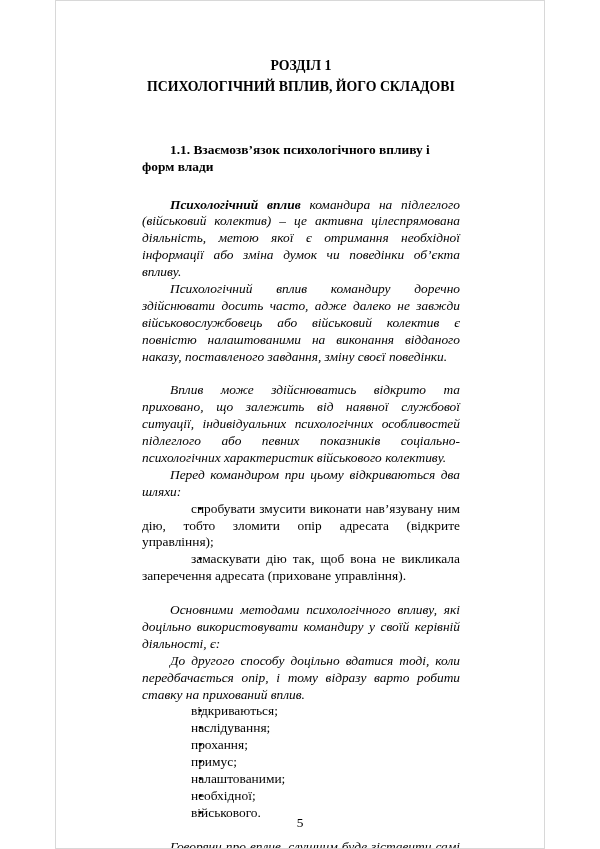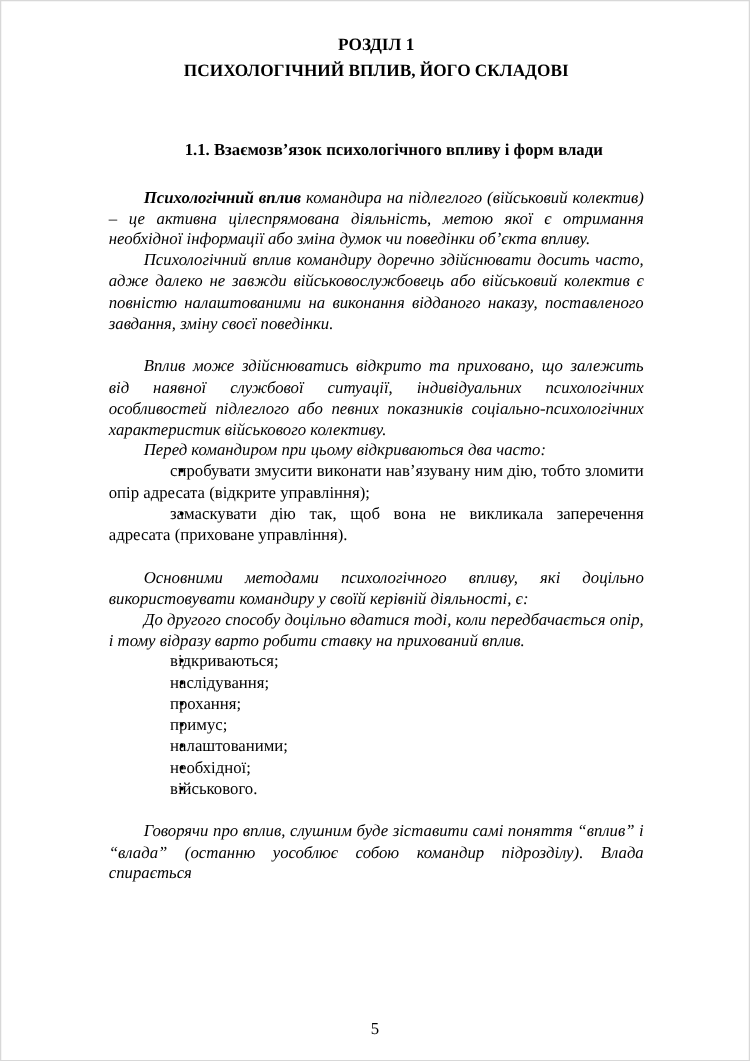--- a/index.html
+++ b/index.html
@@ -1,45 +1,45 @@
 <!DOCTYPE html>
 <html lang="uk"><head>
 <meta charset="utf-8">
 <style>
   html, body {
     margin: 0;
     padding: 0;
     background: #ffffff;
   }
   .page {
-    width: 600px;
+    width: 490px;
     height: 849px;
     box-sizing: border-box;
     margin: 0 auto;
-    padding: 24px 84px 34px 86px;
+    padding: 54px 84px 34px 86px;
     position: relative;
     background: #ffffff;
     border: 1px solid #d8d8d8;
     font-family: "Liberation Serif", "DejaVu Serif", serif;
     font-size: 13.4px;
     line-height: 1.26;
     color: #000000;
     overflow: hidden;
   }
   .chapter-heading {
     text-align: center;
     font-weight: bold;
     font-size: 13.8px;
     line-height: 1.55;
     margin: 0 0 0 0;
   }
   .section-heading {
     font-weight: bold;
     text-indent: 28px;
-    text-align: center;
+    text-align: left;
     margin: 44px 0 21px 0;
   }
   .para {
     margin: 0;
     text-align: justify;
     text-indent: 28px;
     font-style: italic;
   }
   .para.bold-lead .lead {
     font-weight: bold;
@@ -76,21 +76,21 @@
 
   <p class="section-heading">1.1. Взаємозв’язок психологічного впливу і форм влади</p>
 
   <p class="para bold-lead"><span class="lead">Психологічний вплив</span><span> командира на підлеглого (військовий колектив) – це активна цілеспрямована діяльність, метою якої є отримання необхідної інформації або зміна думок чи поведінки об’єкта впливу.</span></p>
 
 
   <p class="para">Психологічний вплив командиру доречно здійснювати досить часто, адже далеко не завжди військовослужбовець або військовий колектив є повністю налаштованими на виконання відданого наказу, поставленого завдання, зміну своєї поведінки.</p>
 
   <p class="para gap-before">Вплив може здійснюватись відкрито та приховано, що залежить від наявної службової ситуації, індивідуальних психологічних особливостей підлеглого або певних показників соціально-психологічних характеристик військового колективу.</p>
 
-  <p class="para">Перед командиром при цьому відкриваються два часто:</p>
+  <p class="para">Перед командиром при цьому відкриваються два шляхи:</p>
 
   <div>
     <p class="bullet-item"><span class="bullet-glyph">•</span><span>спробувати змусити виконати нав’язувану ним дію, тобто зломити опір адресата (відкрите управління);</span></p>
     <p class="bullet-item"><span class="bullet-glyph">•</span><span>замаскувати дію так, щоб вона не викликала заперечення адресата (приховане управління).</span></p>
   </div>
 
   <p class="para gap-before">Основними методами психологічного впливу, які доцільно використовувати командиру у своїй керівній діяльності, є:</p>
 
   <p class="para">До другого способу доцільно вдатися тоді, коли передбачається опір, і тому відразу варто робити ставку на прихований вплив.</p>
 

